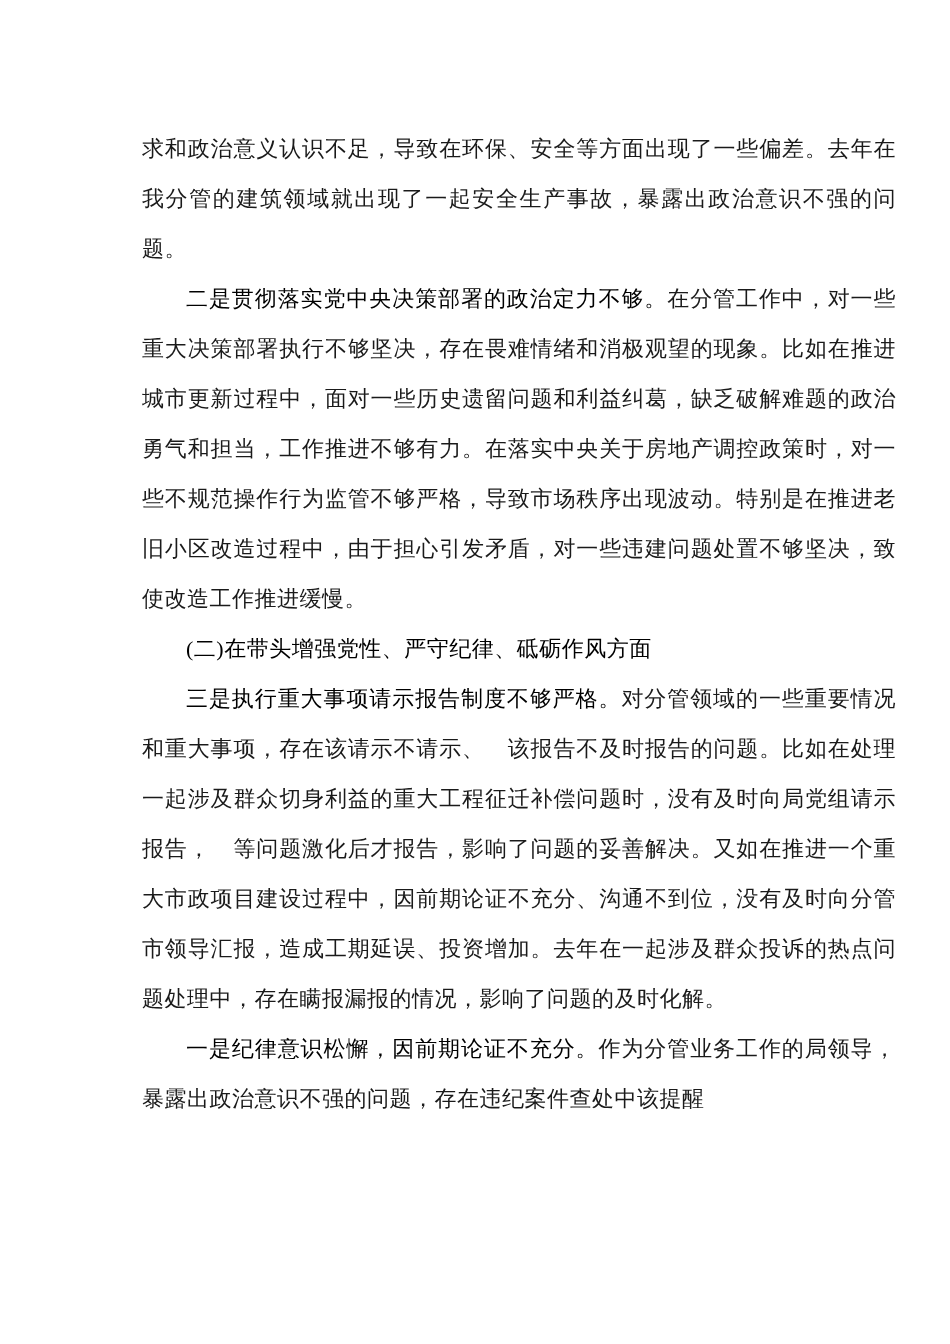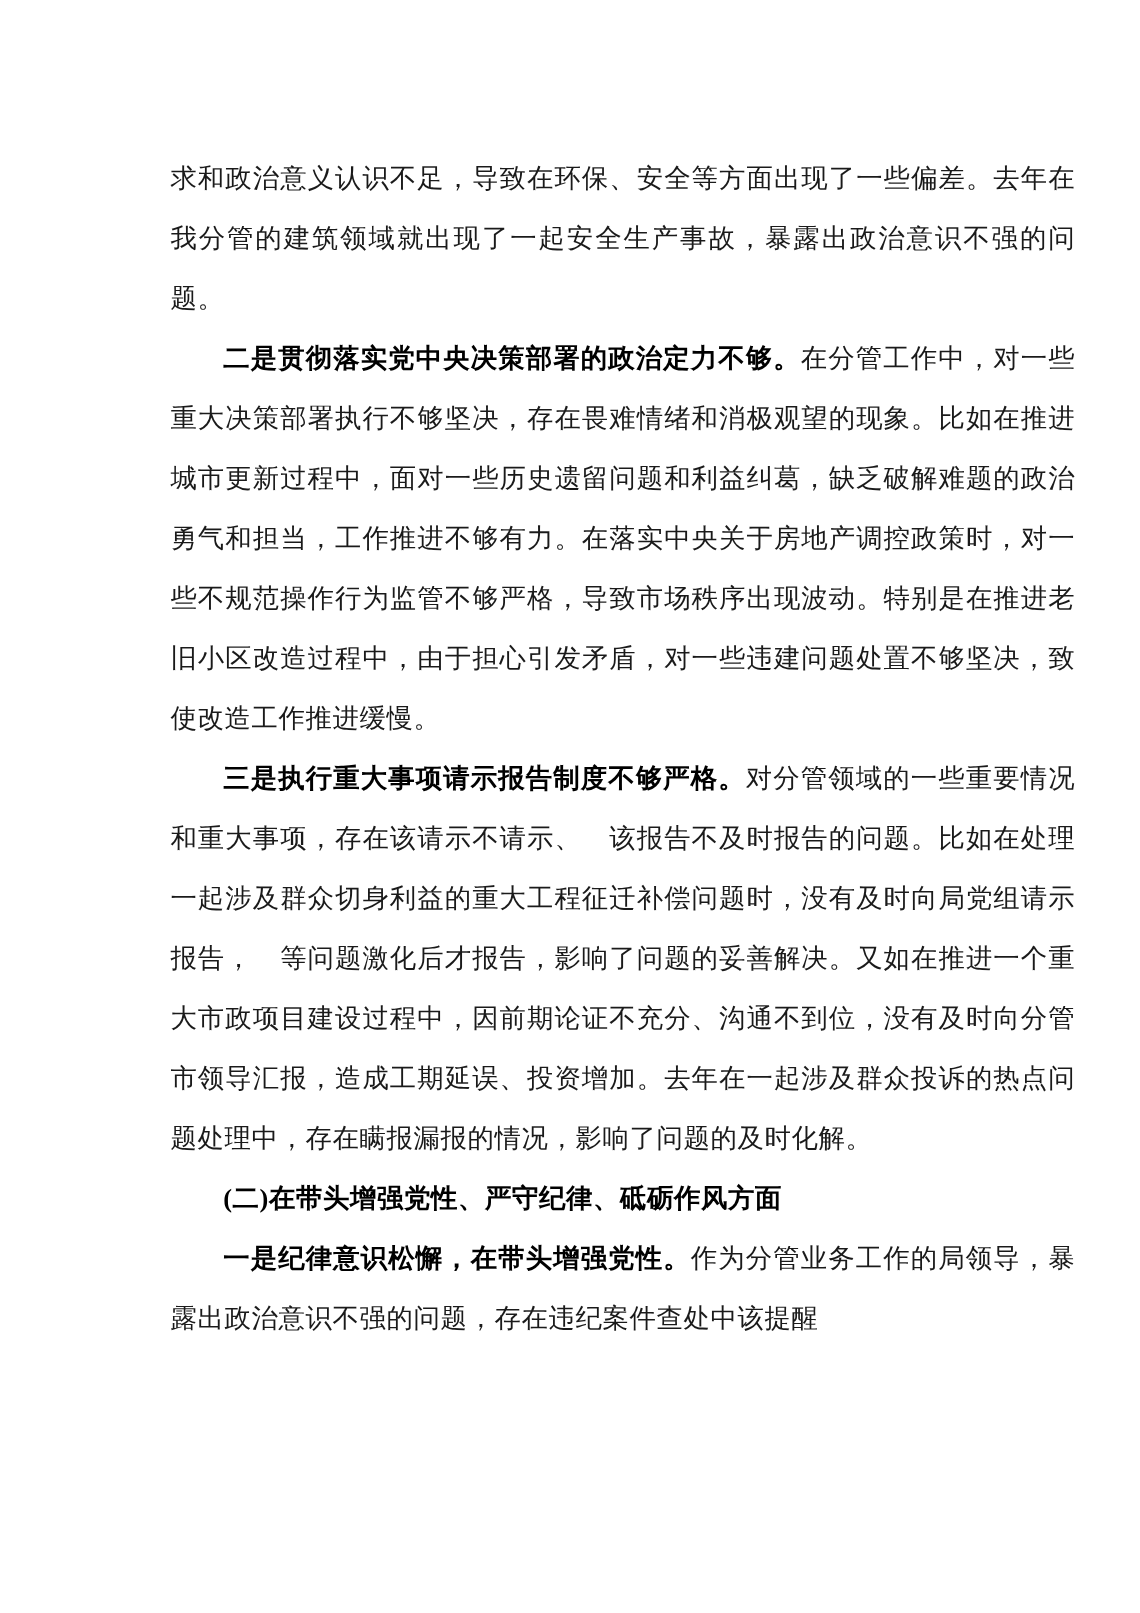--- a/index.html
+++ b/index.html
@@ -27,28 +27,28 @@
     line-height: 50px;
     letter-spacing: 0.5px;
     color: #1a1a1a;
     text-align: justify;
     text-justify: inter-ideograph;
   }
   .doc-body p.indent {
     text-indent: 2em;
   }
   .doc-body b {
-    font-weight: bold;
+    font-weight: normal;
     color: #000000;
   }
 </style>
 </head>
 <body>
 
 <div class="page">
   <div class="doc-body">
       <p><span>求和政治意义认识不足，导致在环保、安全等方面出现了一些偏差。去年在我分管的建筑领域就出现了一起安全生产事故，暴露出政治意识不强的问题。</span></p>
       <p class="indent"><b>二是贯彻落实党中央决策部署的政治定力不够。</b><span>在分管工作中，对一些重大决策部署执行不够坚决，存在畏难情绪和消极观望的现象。比如在推进城市更新过程中，面对一些历史遗留问题和利益纠葛，缺乏破解难题的政治勇气和担当，工作推进不够有力。在落实中央关于房地产调控政策时，对一些不规范操作行为监管不够严格，导致市场秩序出现波动。特别是在推进老旧小区改造过程中，由于担心引发矛盾，对一些违建问题处置不够坚决，致使改造工作推进缓慢。</span></p>
+      <p class="indent"><b>(二)在带头增强党性、严守纪律、砥砺作风方面</b></p>
       <p class="indent"><b>三是执行重大事项请示报告制度不够严格。</b><span>对分管领域的一些重要情况和重大事项，存在该请示不请示、　该报告不及时报告的问题。比如在处理一起涉及群众切身利益的重大工程征迁补偿问题时，没有及时向局党组请示报告，　等问题激化后才报告，影响了问题的妥善解决。又如在推进一个重大市政项目建设过程中，因前期论证不充分、沟通不到位，没有及时向分管市领导汇报，造成工期延误、投资增加。去年在一起涉及群众投诉的热点问题处理中，存在瞒报漏报的情况，影响了问题的及时化解。</span></p>
-      <p class="indent"><b>(二)在带头增强党性、严守纪律、砥砺作风方面</b></p>
-      <p class="indent"><b>一是纪律意识松懈，在带头增强党性。</b><span>作为分管业务工作的局领导，暴露出政治意识不强的问题，存在违纪案件查处中该提醒</span></p>
+      <p class="indent"><b>一是纪律意识松懈，因前期论证不充分。</b><span>作为分管业务工作的局领导，暴露出政治意识不强的问题，存在违纪案件查处中该提醒</span></p>
     </div>
 </div>
 
 </body></html>

